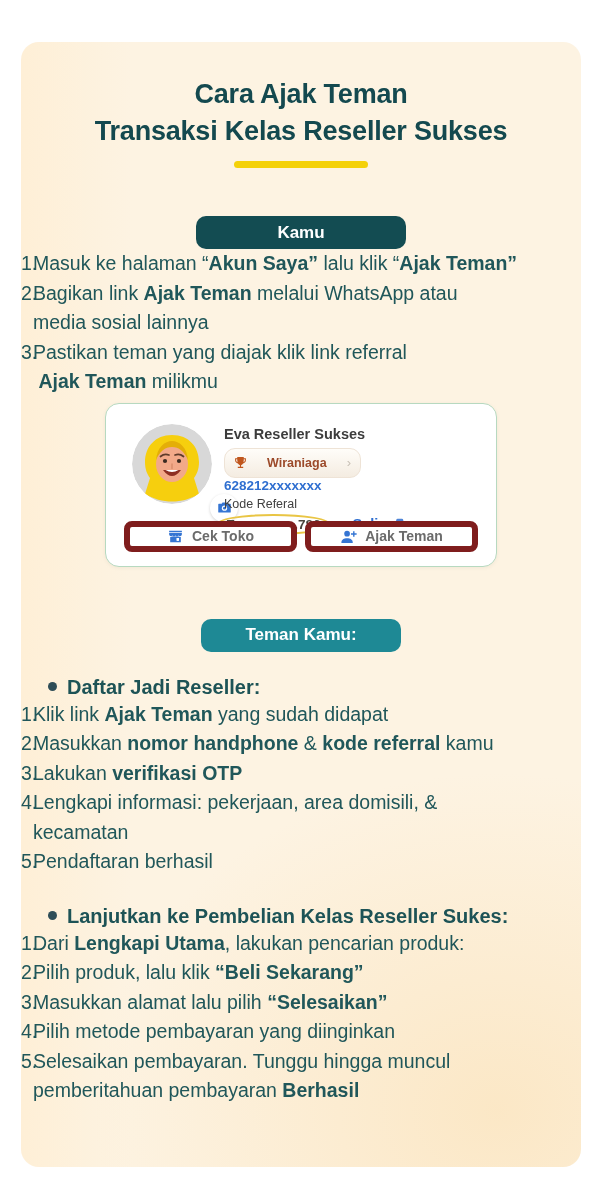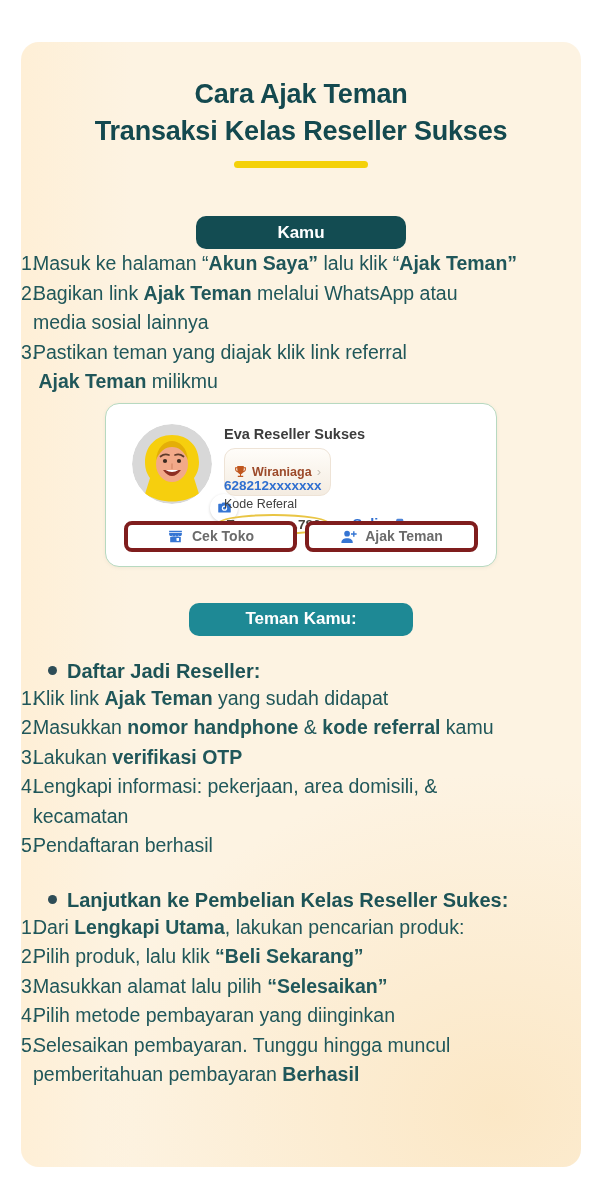--- a/index.html
+++ b/index.html
@@ -19,21 +19,21 @@
   .title{
     margin:34px 10px 0;text-align:center;
     font-size:27px;line-height:37px;font-weight:700;color:#14494f;letter-spacing:-.2px;
   }
   .underline{width:134px;height:7px;border-radius:4px;background:#f4d10a;margin:11px auto 0;}
   .pill{
     margin:0 auto;display:flex;align-items:center;justify-content:center;
     color:#fff;font-weight:700;font-size:17px;border-radius:10px;
   }
   .pill-dark{margin-top:48px;width:210px;height:33px;background:#134c52;}
-  .pill-teal{margin-top:36px;width:224px;height:33px;background:#1e8995;}
+  .pill-teal{margin-top:52px;width:200px;height:33px;background:#1e8995;}
   ol.steps{
     list-style:none;margin:0;padding:0;counter-reset:step;
     color:#20575a;font-size:19.5px;line-height:29.5px;
   }
   ol.steps li{counter-increment:step;position:relative;padding-left:12px;white-space:pre-wrap;}
   ol.steps li::before{content:counter(step) ".";position:absolute;left:0;top:0;}
   .steps-kamu{margin:21px 18px 0 32px;}
   .b{font-weight:700;}
   
   .profile-card{
@@ -42,38 +42,38 @@
     box-sizing:border-box;
   }
   .avatar{position:absolute;left:26px;top:20px;width:80px;height:80px;}
   .cam-badge{
     position:absolute;left:78px;top:70px;width:28px;height:28px;border-radius:50%;
     background:#fff;box-shadow:0 1px 3px rgba(0,0,0,.18);
     display:flex;align-items:center;justify-content:center;
   }
   .pc-name{position:absolute;left:118px;top:22px;font-size:14.5px;font-weight:700;color:#3c3c3c;}
   .pc-badge{
-    position:absolute;left:118px;top:44px;height:22px;display:inline-flex;align-items:center;gap:5px;
-    padding:12px 9px;border-radius:11px;border:1px solid #eee3d6;
+    position:absolute;left:118px;top:44px;height:22px;display:inline-flex;align-items:center;gap:20px;
+    padding:3px 9px;border-radius:11px;border:1px solid #eee3d6;
     background:linear-gradient(180deg,#fffdf9,#f4ece1);
     font-size:12.5px;font-weight:700;color:#9c4a2a;justify-content:flex-end;
   }
   .pc-badge .chev{color:#c8c0b5;font-weight:400;font-size:13px;}
   .pc-phone{position:absolute;left:118px;top:74px;font-size:13.5px;font-weight:700;color:#2f6fd0;}
   .pc-ref-label{position:absolute;left:118px;top:93px;font-size:12.5px;color:#404040;}
   .pc-code-row{position:absolute;left:118px;top:110px;display:flex;align-items:center;}
   .code-oval{
     font-size:13.5px;font-weight:700;color:#4a443c;
     border:2px solid #e9c544;border-radius:50%;padding:1px 8px;margin-left:-8px;
   }
   .salin{display:flex;align-items:center;gap:4px;margin-left:22px;font-size:14.5px;font-weight:700;color:#2f6fd0;cursor:pointer;}
   .pc-buttons{position:absolute;left:18px;right:18px;top:117px;height:31px;display:flex;gap:8px;}
   .pc-btn{
     flex:1;display:flex;align-items:center;justify-content:center;gap:8px;
-    background:#fff;border:4px solid #7f1d1d;border-radius:8px;
+    background:#fff;border:6px solid #7f1d1d;border-radius:8px;
     font-size:14px;font-weight:700;color:#6b6b6b;cursor:pointer;
   }
   
   .bullet-title{
     display:flex;align-items:baseline;margin:22px 18px 0 27px;
     font-size:20px;font-weight:700;color:#1d5356;line-height:26px;
   }
   .bullet-title .dot{width:9px;height:9px;border-radius:50%;background:#2e4d57;margin-right:10px;flex:0 0 auto;align-self:center;}
   .steps-block{margin:3px 14px 0 71px;}
   .block-gap{margin-top:26px;}

